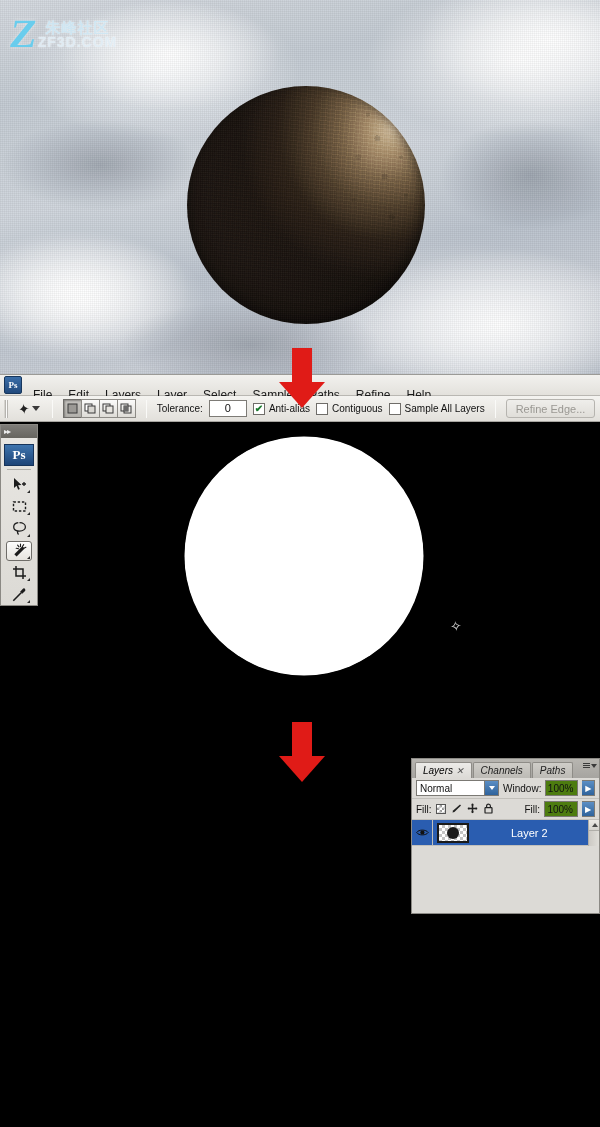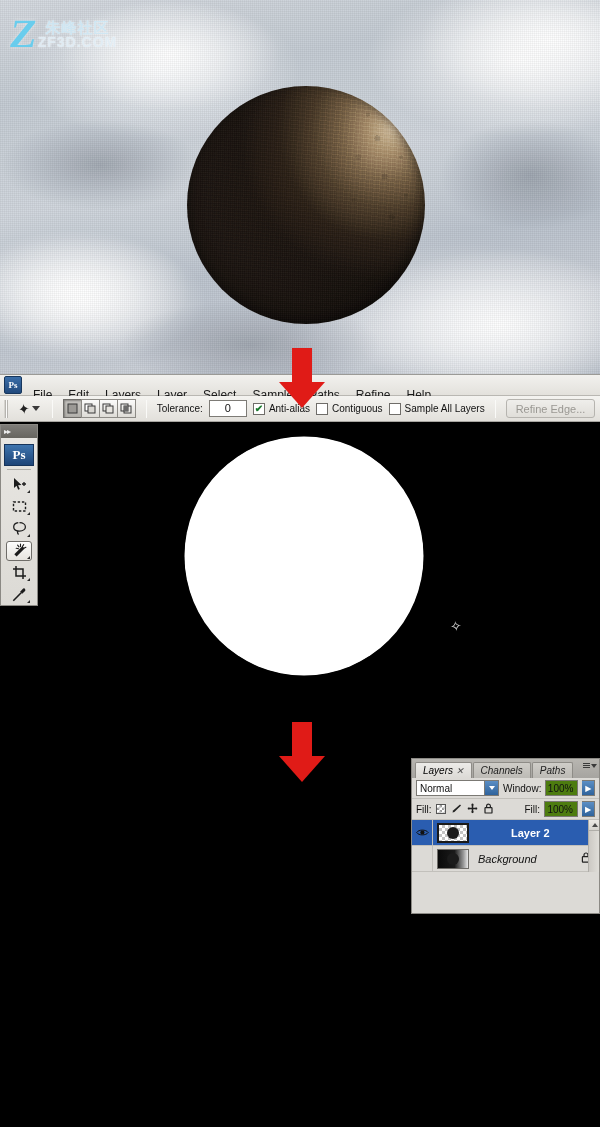--- a/index.html
+++ b/index.html
@@ -361,21 +361,21 @@
     display: flex; align-items: center; justify-content: center;
   }
   .thumb-dot-white { width: 12px; height: 12px; border-radius: 50%; background: #fff; }
   .thumb-dot-black { width: 12px; height: 12px; border-radius: 50%; background: #1b1b1b; }
   .thumb-grad {
     width: 100%; height: 100%;
     background: linear-gradient(90deg, #0a0a0a 0%, #1a1a1a 55%, #9a9a9a 85%, #e8e8e8 100%);
     display: flex; align-items: center; justify-content: center;
   }
   .layer-name { margin-left: 9px; font-size: 11px; flex: 1; }
-  .layer-row.selected .layer-name { font-weight: bold; color: #fff; margin-left: 42px; }
+  .layer-row.selected .layer-name { font-weight: normal; color: #fff; margin-left: 42px; }
   .layer-name.italic { font-style: italic; }
   .lock-badge { margin-right: 8px; font-size: 10px; color: #2a2a2a; }
   .panel-scroll {
     position: absolute; right: 0; top: 0; width: 11px; height: 100%;
     background: linear-gradient(90deg, #ccc9c4 0%, #e0ded9 100%);
     border-left: 1px solid #b0aea9;
   }
   .scroll-up {
     width: 11px; height: 11px;
     background: linear-gradient(180deg, #eceae6 0%, #d6d4cf 100%);
@@ -618,35 +618,20 @@
           </svg>
         </div>
         <div class="thumb selected-thumb">
           <span class="thumb-checker">
             <span class="thumb-dot-black"></span>
           </span>
         </div>
         <span class="layer-name">Layer 2</span>
       </div>
 
-      <div class="layer-row">
-        <div class="eye-cell"></div>
-        <div class="thumb">
-          <span class="thumb-grad">
-            <span class="thumb-dot-black"></span>
-          </span>
-        </div>
-        <span class="layer-name italic">Background</span>
-        <span class="lock-badge">
-          <svg width="10" height="11" viewBox="0 0 10 11">
-              <rect x="1.4" y="4.6" width="7.2" height="5.6" rx="0.7" fill="none" stroke="#222" stroke-width="1.2"></rect>
-              <path d="M3,4.6 V3 a2,2 0 0 1 4,0 V4.6" fill="none" stroke="#222" stroke-width="1.2"></path>
-            </svg>
-        </span>
-      </div>
 
       <div class="panel-scroll">
         <div class="scroll-up">
             <i></i>
           </div>
       </div>
     </div>
   </div>
 
 </div>

